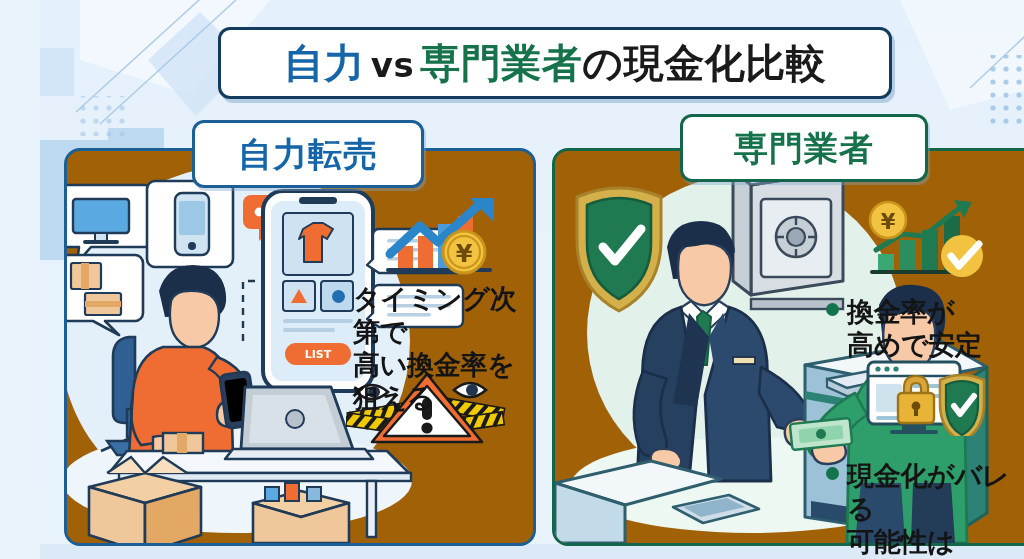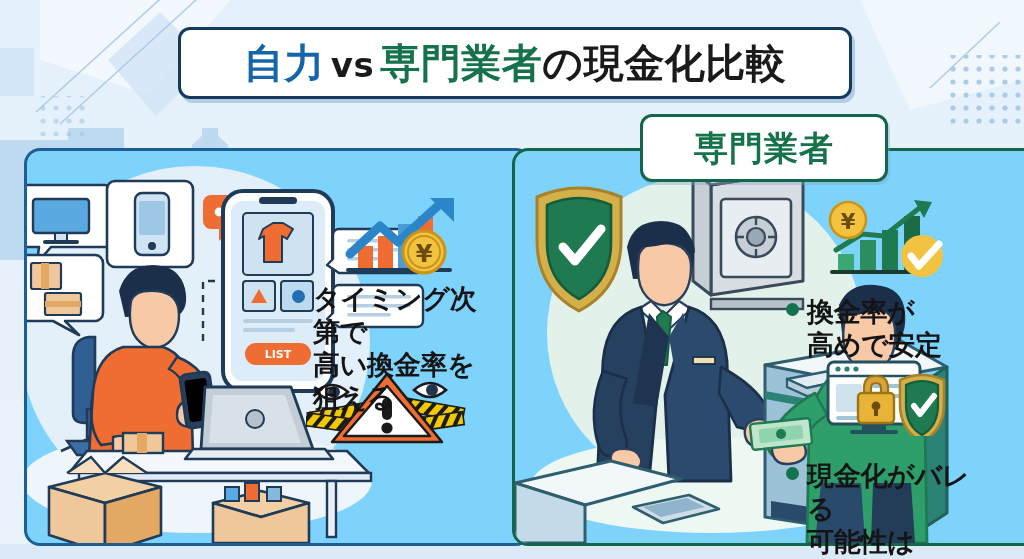--- a/index.html
+++ b/index.html
@@ -2,21 +2,21 @@
 <html><head>
 <meta charset="utf-8">
 <style>
   html,body{margin:0;padding:0;}
   body{
     width:1024px;height:559px;overflow:hidden;
     font-family:"DejaVu Sans","Liberation Sans",sans-serif;
     background:#e8f2fb;
     position:relative;
   }
-  #stage{position:absolute;inset:0;overflow:hidden;}
+  #stage{position:absolute;inset:0;overflow:hidden;margin-left:40px;}
 
   
   .bg-svg{position:absolute;inset:0;width:1024px;height:559px;}
 
   
   .title-box{
     position:absolute;left:178px;top:27px;width:668px;height:66px;
     background:#ffffff;border:3px solid #123b5e;border-radius:12px;
     box-shadow:3px 4px 0 rgba(120,160,200,.45);
     display:flex;align-items:center;justify-content:center;
@@ -27,21 +27,21 @@
     line-height:1;
   }
   .t-blue{color:#1565a8;}
   .t-vs{color:#1a1a1a;font-size:34px;padding:0 6px;}
   .t-green{color:#15724a;}
   .t-dark{color:#1a1a1a;}
 
   
   .panel{
     position:absolute;top:148px;height:392px;
-    background:#7dd3fc;border-radius:16px;overflow:hidden;z-index:3;padding-left:36px;
+    background:#a16207;border-radius:16px;overflow:hidden;z-index:3;
   }
   .panel-left{left:24px;width:466px;border:3px solid #1b5f96;}
   .panel-right{left:512px;width:488px;border:3px solid #14664a;}
 
   .panel-inner{position:absolute;inset:0;}
 
   
   .chip{
     position:absolute;background:#ffffff;border-radius:12px;
     display:flex;align-items:center;justify-content:center;
@@ -268,20 +268,23 @@
           <path d="M186 352 l48 -12 l48 12 l-48 14 z" fill="#f3d0a4" stroke="#1f3b57" stroke-width="2.6" stroke-linejoin="round"></path>
           <path d="M186 352 v40 h96 v-40 l-48 14 z" fill="#f0c79a" stroke="#1f3b57" stroke-width="2.6" stroke-linejoin="round"></path>
           <rect x="198" y="336" width="14" height="14" fill="#5aa9e0" stroke="#1f3b57" stroke-width="2"></rect>
           <rect x="218" y="332" width="14" height="18" fill="#ef6c33" stroke="#1f3b57" stroke-width="2"></rect>
           <rect x="240" y="336" width="14" height="14" fill="#88b8dd" stroke="#1f3b57" stroke-width="2"></rect>
         </g>
       </svg>
     </div>
   </div>
 
+  <div class="chip chip-left">
+    <span class="chip-text">自力転売</span>
+  </div>
 
   <div class="icon-abs" style="left:336px;top:196px;">
     <svg width="140" height="86" viewBox="0 0 140 86">
       <rect x="10" y="72" width="106" height="4" rx="2" fill="#1f3b57"></rect>
       <rect x="14" y="72" width="4" height="4" fill="#1f3b57"></rect>
       <rect x="22" y="50" width="15" height="22" fill="#ef6c33"></rect>
       <rect x="42" y="40" width="15" height="32" fill="#ef6c33"></rect>
       <rect x="62" y="28" width="15" height="44" fill="#4a9bd8"></rect>
       <rect x="82" y="20" width="15" height="52" fill="#ef6c33"></rect>
       <path d="M14 58 L44 30 L62 46 L104 8" fill="none" stroke="#2a86c8" stroke-width="9" stroke-linejoin="round" stroke-linecap="round"></path>

